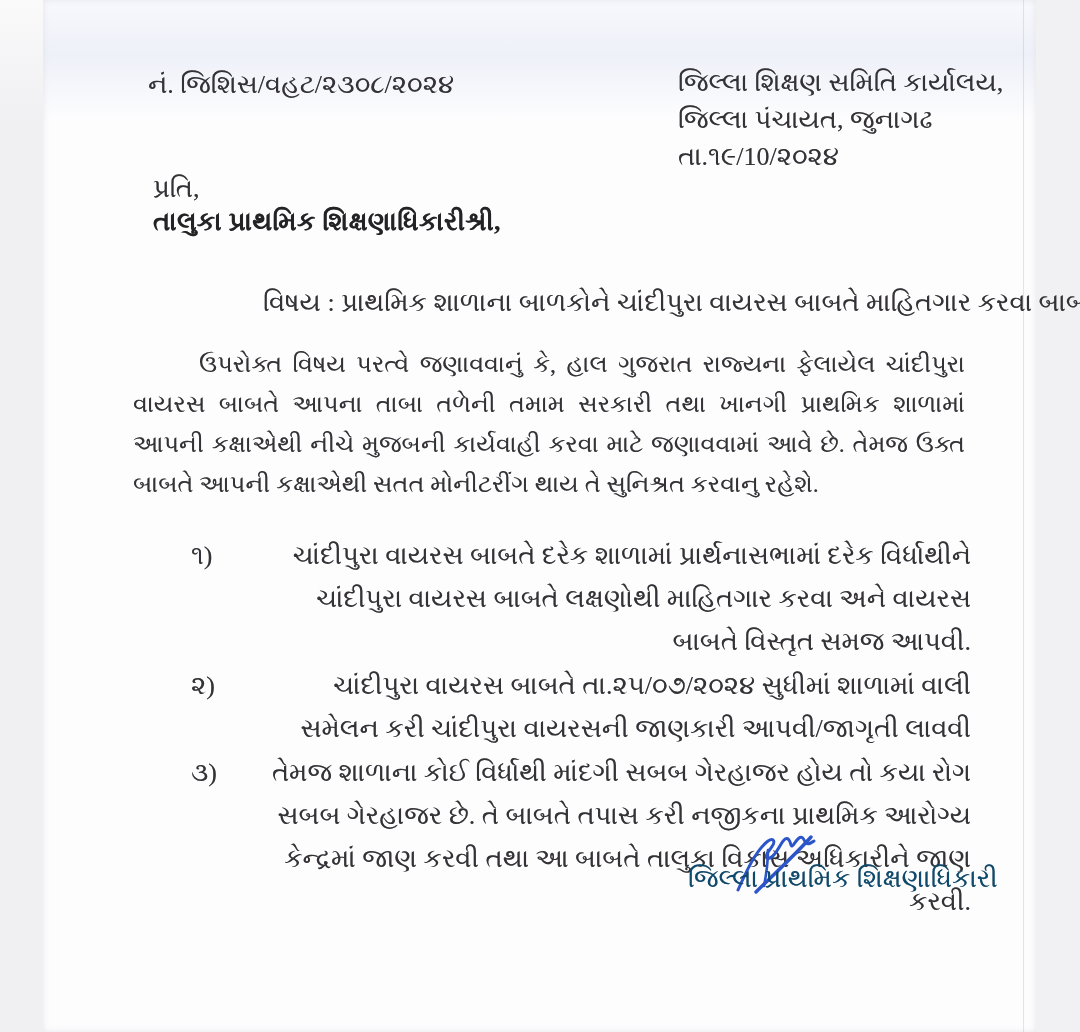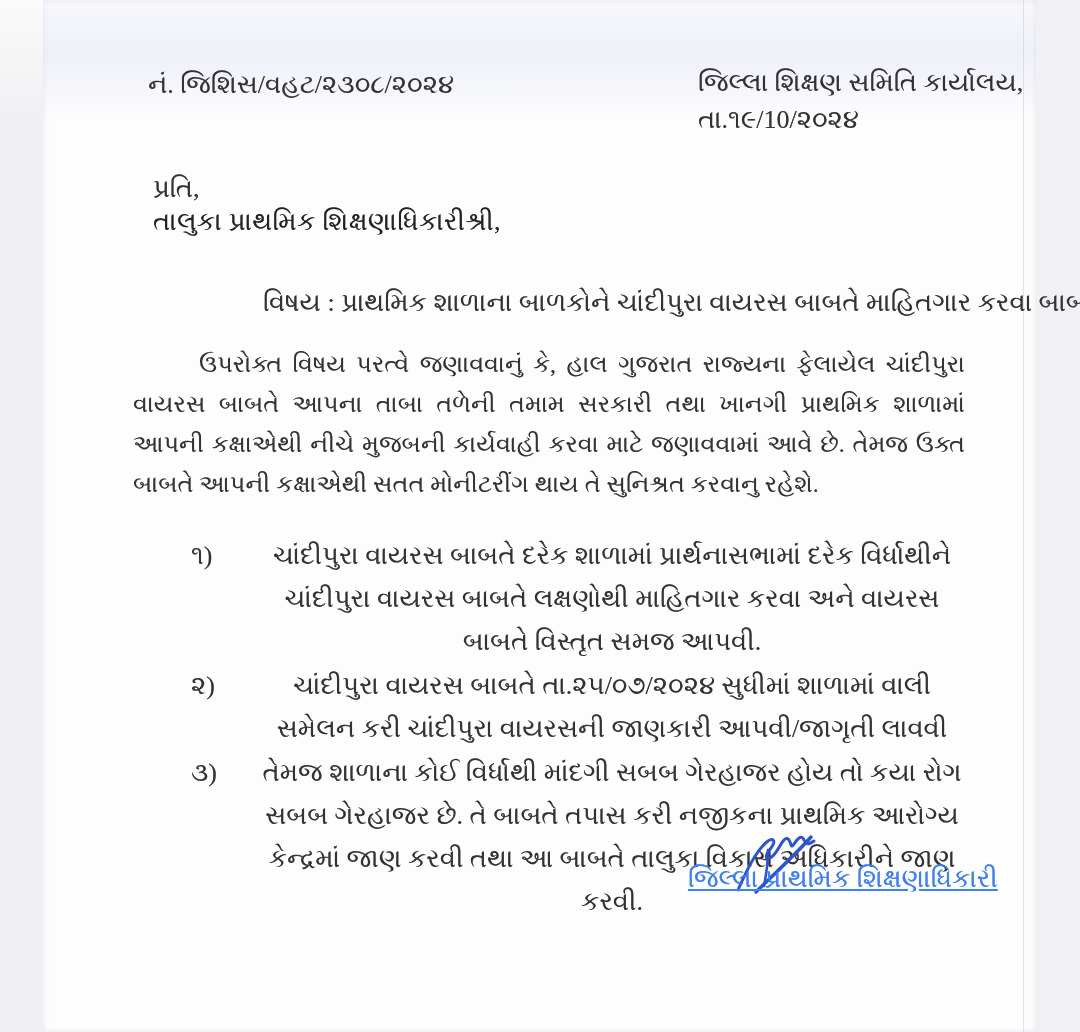--- a/index.html
+++ b/index.html
@@ -51,23 +51,23 @@
   .txt {
     position: absolute;
     color: #343236;
     font-size: 26px;
     line-height: 34px;
     white-space: nowrap;
     text-shadow: 0 0 0.5px rgba(52,50,54,0.45);
   }
   .ref-no { left: 105px; top: 68px; }
   .office-block { left: 635px; top: 64px; }
-  .office-block div { line-height: 37px; margin-left: 20px; }
+  .office-block div { line-height: 37px; }
   .recipient-salutation { left: 110px; top: 172px; }
-  .recipient-line { font-weight: 400; color: #232225; letter-spacing: 0.3px; }
+  .recipient-line { font-weight: 700; color: #232225; letter-spacing: 0.3px; }
   .recipient-line1 { left: 110px; top: 205px; }
   .recipient-line2 { left: 110px; top: 238px; }
   .subject-line { left: 220px; top: 286px; }
   .body-para {
     position: absolute;
     left: 90px; top: 344px;
     width: 832px;
     color: #343236;
     font-size: 24px;
     line-height: 40px;
@@ -86,33 +86,32 @@
     color: #343236;
     font-size: 26px;
     line-height: 43px;
     text-shadow: 0 0 0.5px rgba(52,50,54,0.45);
   }
   .list-number {
     flex: 0 0 62px;
   }
   .list-text {
     flex: 1 1 auto;
-    text-align: center;
+    text-align: right;
   }
   .signature-block {
     position: absolute;
     left: 645px; top: 862px;
     width: 240px;
     text-align: center;
-    color: #3b82f6;
+    color: #0c4a6e;
     font-size: 26px;
     line-height: 33px;
     text-shadow: 0 0 0.5px rgba(52,50,54,0.45);
     white-space: nowrap;
-    text-decoration: underline;
   }
   .signature-scribble {
     position: absolute;
     left: 685px; top: 828px;
     width: 95px; height: 75px;
   }
 </style>
 </head>
 <body>
 
@@ -122,20 +121,21 @@
   <div class="margin-strip margin-right"></div>
 
   <div class="page">
     <div class="top-tint"></div>
     <div class="fold-line"></div>
 
     <div class="txt ref-no">નં. જિશિસ/વહટ/૨૩૦૮/૨૦૨૪</div>
 
     <div class="txt office-block">
       <div>જિલ્લા શિક્ષણ સમિતિ કાર્યાલય,</div>
+      <div>જિલ્લા પંચાયત, જુનાગઢ</div>
       <div>તા.૧૯/10/૨૦૨૪</div>
     </div>
 
     <div class="txt recipient-salutation">પ્રતિ,</div>
     <div class="txt recipient-line recipient-line1">તાલુકા પ્રાથમિક શિક્ષણાધિકારીશ્રી,</div>
 
     <div class="txt subject-line">વિષય : પ્રાથમિક શાળાના બાળકોને ચાંદીપુરા વાયરસ બાબતે માહિતગાર કરવા બાબત.</div>
 
     <div class="body-para">ઉપરોક્ત વિષય પરત્વે જણાવવાનું કે, હાલ ગુજરાત રાજ્યના ફેલાયેલ ચાંદીપુરા વાયરસ બાબતે આપના તાબા તળેની તમામ સરકારી તથા ખાનગી પ્રાથમિક શાળામાં  આપની કક્ષાએથી નીચે મુજબની કાર્યવાહી કરવા માટે જણાવવામાં આવે છે. તેમજ ઉક્ત બાબતે આપની કક્ષાએથી સતત મોનીટરીંગ થાય  તે સુનિશ્રત કરવાનુ રહેશે.</div>
 

